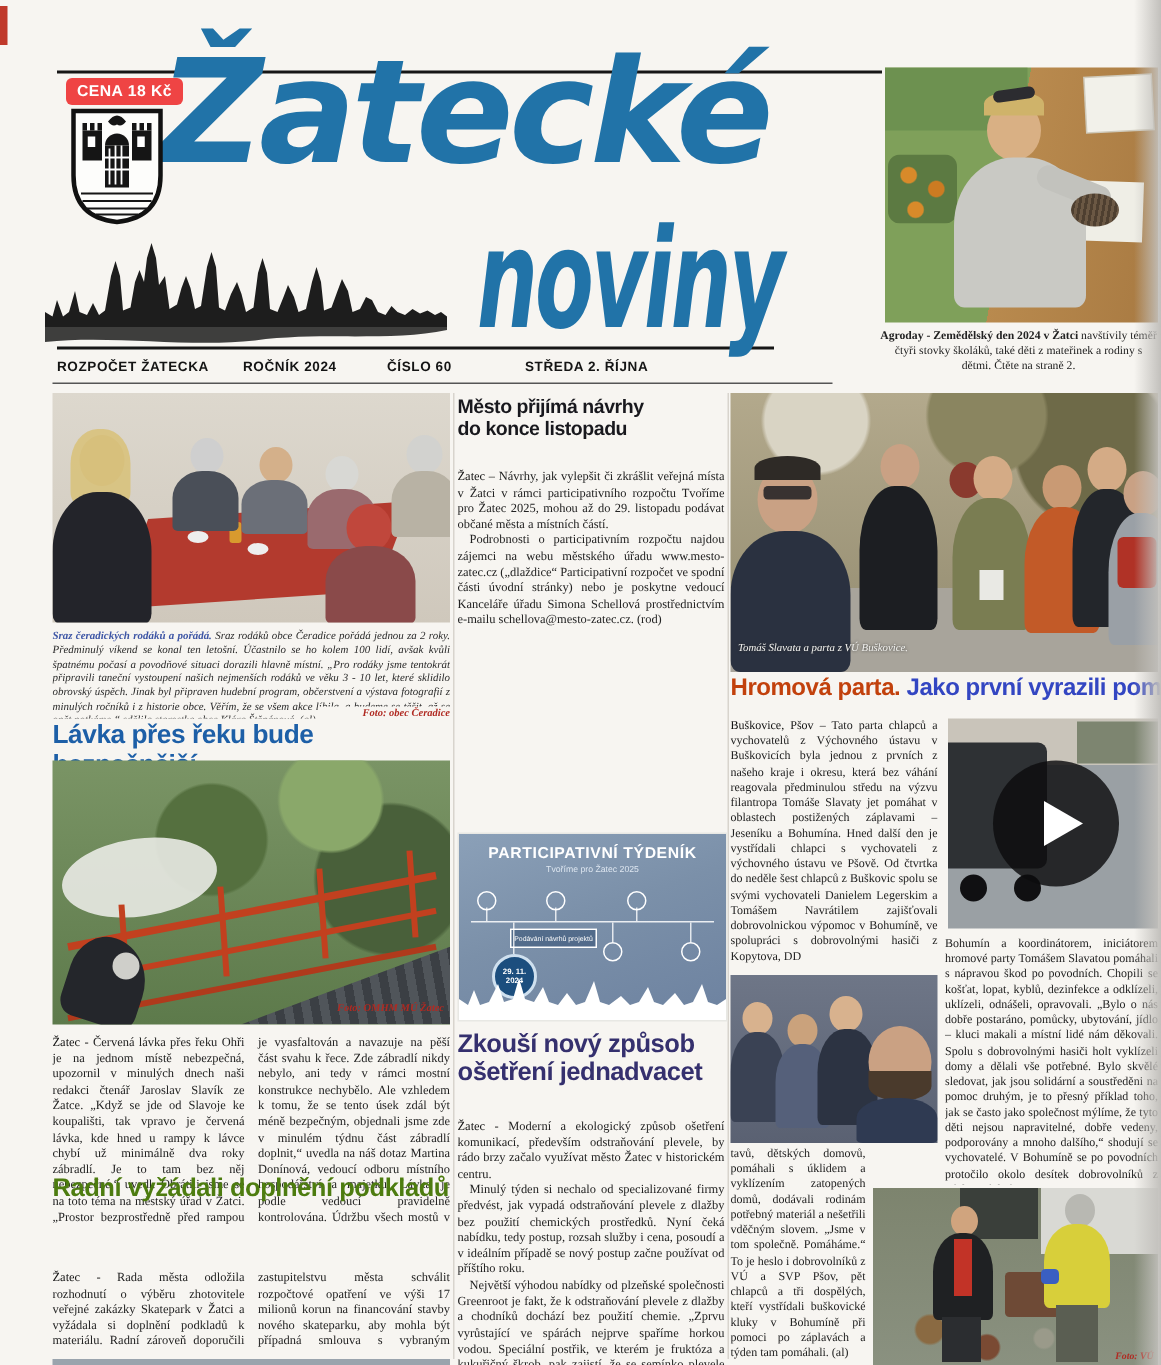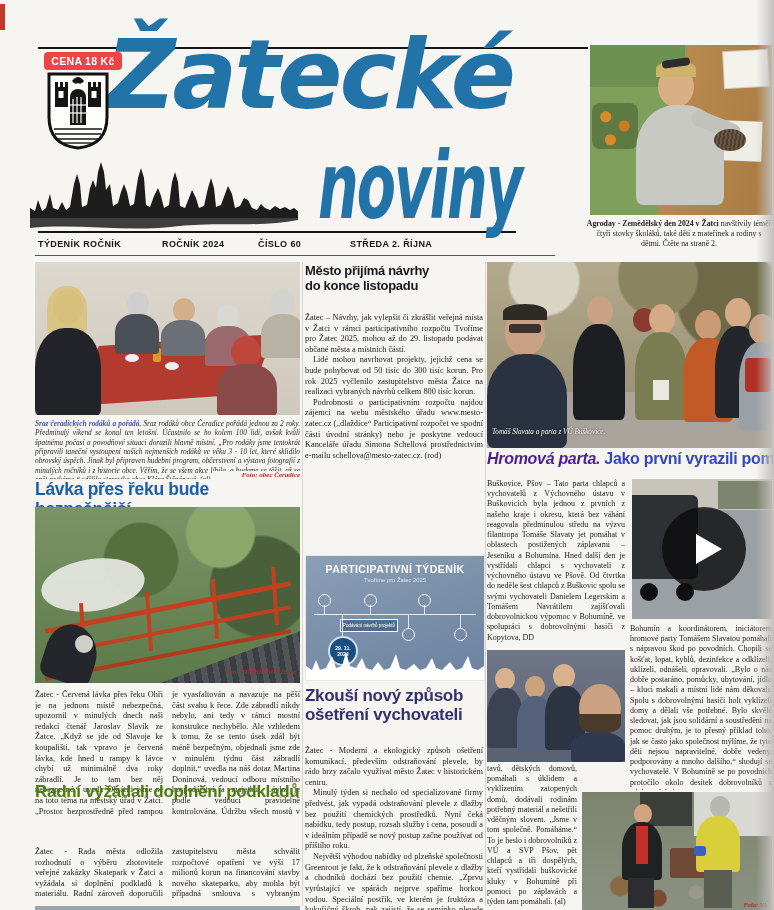--- a/index.html
+++ b/index.html
@@ -96,21 +96,21 @@
 
   <div class="abs" style="left:30px;top:150px;width:268px;height:84px;z-index:2;">
     <svg width="268" height="84" viewBox="0 0 268 84">
       <path fill="#1d1d1d" d="M0,68 V58 L5,61 8,50 12,61 16,58 20,44 23,58 28,60 32,52 36,60 40,57 44,34 47,24 50,34 52,57 57,55 60,38 63,30 66,38 68,22 71,12 74,22 76,40 80,34 83,56 88,53 91,42 94,34 97,42 100,56 104,54 108,28 111,18 114,28 116,55 120,57 124,46 128,38 131,46 134,58 139,55 142,32 145,22 148,32 150,56 155,58 159,48 162,40 166,48 169,58 174,56 178,38 181,28 184,38 186,57 191,55 195,44 198,36 202,44 205,58 210,56 214,48 218,50 222,58 227,60 231,54 235,58 240,60 245,56 250,59 255,57 260,60 264,58 268,61 V68 Z"></path>
       <path fill="#1d1d1d" opacity=".85" d="M0,68 H268 V70 C230,78 185,71 140,77 C95,82 45,73 0,78 Z"></path>
     </svg>
   </div>
 
   <div class="rule" style="left:38px;top:231px;width:478px;height:2px;"></div>
 
-  <span class="dateline" style="left:38px;">TÝDENÍK ROČNÍK</span>
+  <span class="dateline" style="left:38px;">ROZPOČET ŽATECKA</span>
   <span class="dateline" style="left:162px;">ROČNÍK 2024</span>
   <span class="dateline" style="left:258px;">ČÍSLO 60</span>
   <span class="dateline" style="left:350px;">STŘEDA 2. ŘÍJNA</span>
   <div class="rule" style="left:35px;top:255px;width:520px;height:1px;background:#555;"></div>
 
   <div class="photo" style="left:590px;top:45px;width:182px;height:170px;background:linear-gradient(100deg,#7fa05a 0 46%,#b98a4e 46%,#a87a42 100%);">
     <div class="abs" style="left:0;top:0;width:95px;height:42px;background:#6d9150;"></div>
     <div class="abs" style="left:2px;top:58px;width:46px;height:46px;background:radial-gradient(circle at 30% 30%,#d88a2a 0 5px,transparent 6px),radial-gradient(circle at 70% 50%,#cc7b22 0 5px,transparent 6px),radial-gradient(circle at 40% 80%,#d88a2a 0 5px,transparent 6px),#5c7a42;border-radius:8px;"></div>
     <div class="abs" style="right:4px;top:6px;width:44px;height:36px;background:#f2f1ea;transform:rotate(-3deg);box-shadow:0 0 0 1px #cfcabb;"></div>
     <div class="abs" style="right:10px;top:76px;width:40px;height:40px;background:#efeee6;transform:rotate(2deg);"></div>
@@ -183,21 +183,20 @@
   </div>
   <div class="abs" style="left:35px;top:906px;width:265px;height:4px;background:#9aa4ad;"></div>
 
   <div class="headline" style="left:305px;top:264px;width:180px;font-size:13px;color:#18181d;">
     <span style="display:block">Město přijímá návrhy</span>
     <span style="display:block">do konce listopadu</span>
   </div>
   <div class="btxt" style="left:305px;top:313px;width:178px;height:240px;">
     <p><b class="lead">Žatec –</b>
       <span>Návrhy, jak vylepšit či zkrášlit veřejná místa v Žatci v rámci participativního rozpočtu Tvoříme pro Žatec 2025, mohou až do 29. listopadu podávat občané města a místních částí.</span></p>
-    <p class="ind">Lidé mohou navrhovat projekty, jejichž cena se bude pohybovat od 50 tisíc do 300 tisíc korun. Pro rok 2025 vyčlenilo zastupitelstvo města Žatce na realizaci vybraných návrhů celkem 800 tisíc korun.</p>
     <p class="ind">Podrobnosti o participativním rozpočtu najdou zájemci na webu městského úřadu www.mesto-zatec.cz („dlaždice“ Participativní rozpočet ve spodní části úvodní stránky) nebo je poskytne vedoucí Kanceláře úřadu Simona Schellová prostřednictvím e-mailu schellova@mesto-zatec.cz. (rod)</p>
   </div>
 
   <div class="pr-box">
     <div class="pr-title">PARTICIPATIVNÍ TÝDENÍK</div>
     <div class="pr-sub">Tvoříme pro Žatec 2025</div>
     <div class="tl-line"></div>
     <div class="tl-dot" style="left:12px;top:38px;"></div>
     <div class="tl-stem" style="left:18px;top:49px;height:9px;"></div>
     <div class="tl-dot" style="left:58px;top:38px;"></div>
@@ -213,21 +212,21 @@
     <div class="pr-date">29. 11. 2024</div>
     <div class="abs" style="left:0;bottom:0;width:178px;height:34px;">
       <svg width="178" height="34" viewBox="0 0 178 34">
         <path fill="#fff" d="M0,34 V20 L6,24 10,14 14,24 20,22 26,10 30,22 36,20 40,6 44,20 50,22 56,12 60,22 66,24 72,16 78,24 84,22 90,8 94,22 100,24 108,18 114,24 120,22 126,12 130,22 136,24 144,16 150,24 156,22 162,10 166,22 172,24 178,20 V34 Z"></path>
       </svg>
     </div>
   </div>
 
   <div class="headline" style="left:305px;top:686px;width:180px;font-size:17px;color:#35306e;">
     <span style="display:block">Zkouší nový způsob</span>
-    <span style="display:block">ošetření vychovateli</span>
+    <span style="display:block">ošetření jednadvacet</span>
   </div>
   <div class="btxt" style="left:305px;top:734px;width:178px;height:176px;margin-top:12px;">
     <p><b class="lead">Žatec -</b>
       <span>Moderní a ekologický způsob ošetření komunikací, především odstraňování plevele, by rádo brzy začalo využívat město Žatec v historickém centru.</span></p>
     <p class="ind">Minulý týden si nechalo od specializované firmy předvést, jak vypadá odstraňování plevele z dlažby bez použití chemických prostředků. Nyní čeká nabídku, tedy postup, rozsah služby i cena, posoudí a v ideálním případě se nový postup začne používat od příštího roku.</p>
     <p class="ind">Největší výhodou nabídky od plzeňské společnosti Greenroot je fakt, že k odstraňování plevele z dlažby a chodníků dochází bez použití chemie. „Zprvu vyrůstající ve spárách nejprve spaříme horkou vodou. Speciální postřik, ve kterém je fruktóza a kukuřičný škrob, pak zajistí, že se semínko plevele zahalí a nevyroste z něj nová rostlina,“ popsal nový postup Zdeněk Beneš.</p>
   </div>
 
   <div class="photo" style="left:487px;top:262px;width:285px;height:186px;background:radial-gradient(circle at 20% 10%,#d9d4c4 0 12%,transparent 13%),radial-gradient(circle at 60% 8%,#8a8560 0 16%,transparent 17%),radial-gradient(circle at 85% 20%,#6e6a48 0 18%,transparent 19%),linear-gradient(#b3a98c,#9c9478 70%,#a8a49b 70%);">
     <div class="head" style="left:18px;top:48px;width:40px;height:46px;background:#c9a184;"></div>
@@ -244,21 +243,21 @@
     <div class="torso" style="left:196px;top:76px;width:50px;height:84px;background:#c25a28;"></div>
     <div class="head" style="left:238px;top:36px;width:26px;height:30px;background:#d4ab86;"></div>
     <div class="torso" style="left:228px;top:64px;width:46px;height:92px;background:#23262b;"></div>
     <div class="head" style="left:262px;top:52px;width:26px;height:30px;background:#c9a184;"></div>
     <div class="torso" style="left:252px;top:80px;width:44px;height:88px;background:#9aa0a6;"></div>
     <div class="abs" style="left:258px;top:96px;width:26px;height:34px;background:#b03226;border-radius:4px;"></div>
     <div class="photo-caption-over" style="left:5px;top:166px;">Tomáš Slavata a parta z VÚ Buškovice.</div>
   </div>
 
   <div class="headline" style="left:487px;top:450px;width:288px;font-size:16px;white-space:nowrap;">
-    <span style="color:#4c1d95;font-style:italic;">Hromová parta.</span>
+    <span style="color:#c2410c;">Hromová parta.</span>
     <span style="color:#3346c2;">Jako první vyrazili pomoci</span>
   </div>
 
   <div class="btxt" style="left:487px;top:479px;width:138px;height:168px;font-size:8px;">
     <p><b class="lead">Buškovice, Pšov –</b>
       <span>Tato parta chlapců a vychovatelů z Výchovného ústavu v Buškovicích byla jednou z prvních z našeho kraje i okresu, která bez váhání reagovala předminulou středu na výzvu filantropa Tomáše Slavaty jet pomáhat v oblastech postižených záplavami – Jeseníku a Bohumína. Hned další den je vystřídali chlapci s vychovateli z výchovného ústavu ve Pšově. Od čtvrtka do neděle šest chlapců z Buškovic spolu se svými vychovateli Danielem Legerskim a Tomášem Navrátilem zajišťovali dobrovolnickou výpomoc v Bohumíně, ve spolupráci s dobrovolnými hasiči z Kopytova, DD</span></p>
   </div>
 
   <div class="photo" style="left:632px;top:479px;width:140px;height:140px;background:linear-gradient(#c9c4ba 0 22%,#9aa0a4 22%);">
     <div class="abs" style="left:86px;top:2px;width:54px;height:28px;background:#7d8570;"></div>

